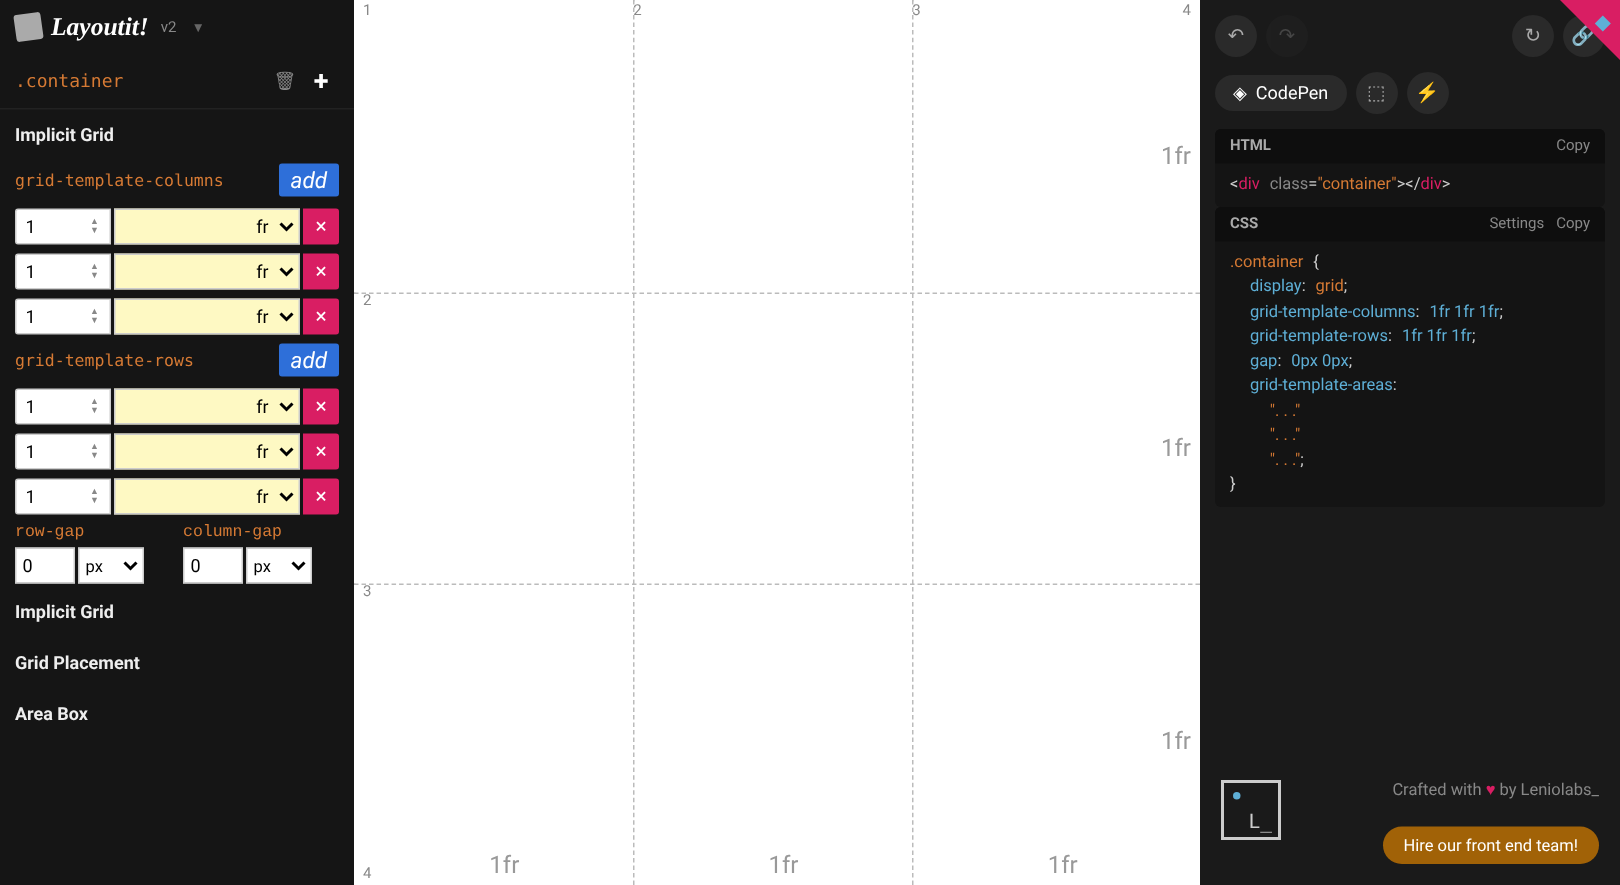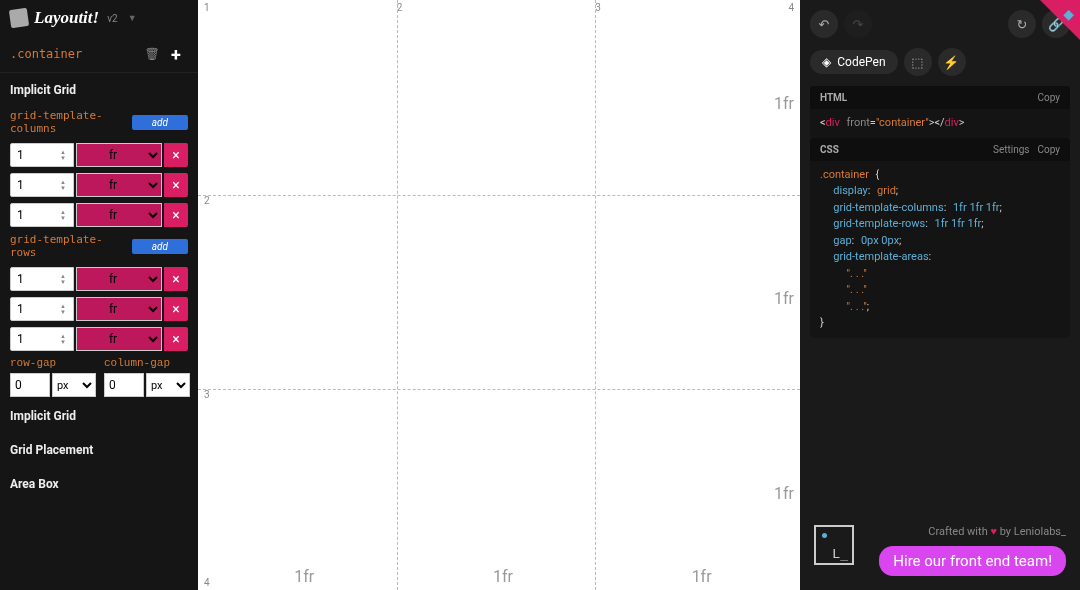--- a/index.html
+++ b/index.html
@@ -1,36 +1,36 @@
 <!DOCTYPE html>
 <html><head>
 <meta charset="utf-8">
 <style>
 *{box-sizing:border-box;margin:0;padding:0;font-family:-apple-system,BlinkMacSystemFont,"Segoe UI",Roboto,sans-serif}
 body{width:1080px;height:590px;background:#1e1e1e;color:#ccc;display:flex;overflow:hidden}
-.sidebar{width:198px;background:#151515;display:flex;flex-direction:column;font-size:12px}
+.sidebar{width:236px;background:#151515;display:flex;flex-direction:column;font-size:12px}
 .logo-row{display:flex;align-items:center;padding:8px 10px;gap:6px}
 .logo-icon{width:18px;height:18px;background:#aaa;border-radius:2px;transform:rotate(-8deg)}
 .logo-text{font-style:italic;font-weight:bold;font-size:17px;color:#fff;font-family:Georgia,serif}
 .logo-ver{font-size:10px;color:#888;margin-left:2px}
 .chev{margin-left:4px;color:#666;font-size:9px}
 .container-row{display:flex;align-items:center;padding:6px 10px;border-bottom:1px solid #222}
 .container-name{flex:1;color:#d67a34;font-family:monospace;font-size:12px}
 .icon-btn{width:24px;height:24px;display:flex;align-items:center;justify-content:center;color:#888;cursor:pointer}
 .icon-btn.plus{color:#fff;font-size:18px;font-weight:bold}
 .section-title{padding:10px;font-weight:bold;color:#eee;font-size:12px}
 .prop-row{display:flex;align-items:center;padding:2px 10px 6px;gap:4px}
 .prop-label{flex:1;color:#d67a34;font-family:monospace;font-size:11px}
-.add-btn{background:#2e6fd9;color:#fff;border:none;padding:2px 20px;border-radius:2px;font-size:10px;font-style:italic;cursor:pointer}
+.add-btn{background:#2e6fd9;color:#fff;border:none;padding:2px 8px;border-radius:2px;font-size:15px;font-style:italic;cursor:pointer}
 .track-row{display:flex;padding:2px 10px 4px;gap:2px}
 .num-input{width:64px;height:24px;background:#fff;border:1px solid #ccc;border-radius:2px 0 0 2px;padding:0 18px 0 6px;font-size:12px;position:relative}
 .num-wrap{position:relative}
 .spinner{position:absolute;right:2px;top:1px;bottom:1px;width:12px;display:flex;flex-direction:column;justify-content:center}
 .spinner span{font-size:6px;line-height:6px;color:#888}
-.unit-select{flex:1;height:24px;background:#be185d;border:1px solid #ccc;font-size:12px;padding:0 4px;text-align:center}
+.unit-select{flex:1;height:24px;background:#fef9c3;border:1px solid #ccc;font-size:12px;padding:0 4px;text-align:right}
 .del-btn{width:24px;height:24px;background:#d91e63;color:#fff;border:none;border-radius:0 2px 2px 0;font-size:14px;cursor:pointer}
 .gap-section{display:flex;padding:2px 10px;gap:8px}
 .gap-col{flex:1}
 .gap-label{color:#d67a34;font-family:Liberation Mono, monospace;font-size:11px;display:block;margin-bottom:4px}
 .gap-inputs{display:flex;gap:2px}
 .gap-num{width:40px;height:24px;background:#fff;border:1px solid #ccc;padding:0 4px;font-size:12px}
 .gap-unit{width:44px;height:24px;background:#fff;border:1px solid #ccc;font-size:11px}
 .section-link{padding:10px;font-weight:bold;color:#eee;font-size:12px;cursor:pointer}
 .canvas{flex:1;background:#fff;position:relative}
 .grid-num{position:absolute;font-size:10px;color:#888}
@@ -47,24 +47,24 @@
 .export-sq{width:28px;height:28px;background:#2a2a2a;border-radius:50%;display:flex;align-items:center;justify-content:center;color:#aaa;font-size:13px}
 .code-panel{margin:0 10px;background:#141414;border-radius:4px;overflow:hidden}
 .code-head{display:flex;align-items:center;padding:6px 10px;background:#0e0e0e;font-size:10px;color:#888}
 .code-head .lang{flex:1;font-weight:bold;color:#aaa}
 .code-head .act{margin-left:8px;cursor:pointer}
 .code-body{padding:6px 10px;font-family:monospace;font-size:11px;line-height:1.5;white-space:pre;color:#ccc}
 .footer{margin-top:auto;padding:14px;display:flex;gap:10px;align-items:flex-start}
 .footer-logo{width:40px;height:40px;border:2px solid #ccc;position:relative}
 .footer-logo::before{content:"";position:absolute;top:6px;left:6px;width:5px;height:5px;background:#5eafd6;border-radius:50%}
 .footer-logo::after{content:"L_";position:absolute;bottom:2px;right:4px;color:#ccc;font-size:13px;font-family:monospace}
-.footer-col{flex:1;display:flex;flex-direction:column;align-items:flex-end;gap:8px}
+.footer-col{flex:1;display:flex;flex-direction:column;align-items:flex-end;gap:18px}
 .credit{font-size:11px;color:#888;font-family:monospace}
 .credit .heart{color:#d91e63}
-.hire-btn{background:#d946ef;color:#fff;border:none;border-radius:14px;padding:6px 14px;font-size:15px;cursor:pointer}
+.hire-btn{background:#a16207;color:#fff;border:none;border-radius:14px;padding:6px 14px;font-size:11px;cursor:pointer}
 .t-key{color:#5eafd6}.t-str{color:#d67a34}.t-num{color:#5eafd6}.t-tag{color:#d91e63}.t-punc{color:#ccc}.t-attr{color:#888}
 </style>
 </head>
 <body>
 
 <div class="sidebar">
   <div class="logo-row">
     <div class="logo-icon"></div>
     <span class="logo-text">Layoutit!</span>
     <span class="logo-ver">v2</span>
@@ -198,21 +198,21 @@
       </div>
     <span class="export-sq">⬚</span>
     <span class="export-sq">⚡</span>
   </div>
 
   <div class="code-panel">
     <div class="code-head">
       <span class="lang">HTML</span>
       <span class="act">Copy</span>
     </div>
-    <div class="code-body"><span class="t-punc">&lt;</span><span class="t-tag">div</span> <span class="t-attr">front</span><span class="t-punc">=</span><span class="t-str">"container"</span><span class="t-punc">&gt;&lt;/</span><span class="t-tag">div</span><span class="t-punc">&gt;</span></div>
+    <div class="code-body"><span class="t-punc">&lt;</span><span class="t-tag">div</span> <span class="t-attr">class</span><span class="t-punc">=</span><span class="t-str">"container"</span><span class="t-punc">&gt;&lt;/</span><span class="t-tag">div</span><span class="t-punc">&gt;</span></div>
   </div>
 
   <div class="code-panel">
     <div class="code-head">
       <span class="lang">CSS</span>
       <span class="act">Settings</span>
       <span class="act">Copy</span>
     </div>
     <div class="code-body"><span class="t-str">.container</span> <span class="t-punc">{</span>
   <span class="t-key">display</span><span class="t-punc">:</span> <span class="t-str">grid</span><span class="t-punc">;</span>

